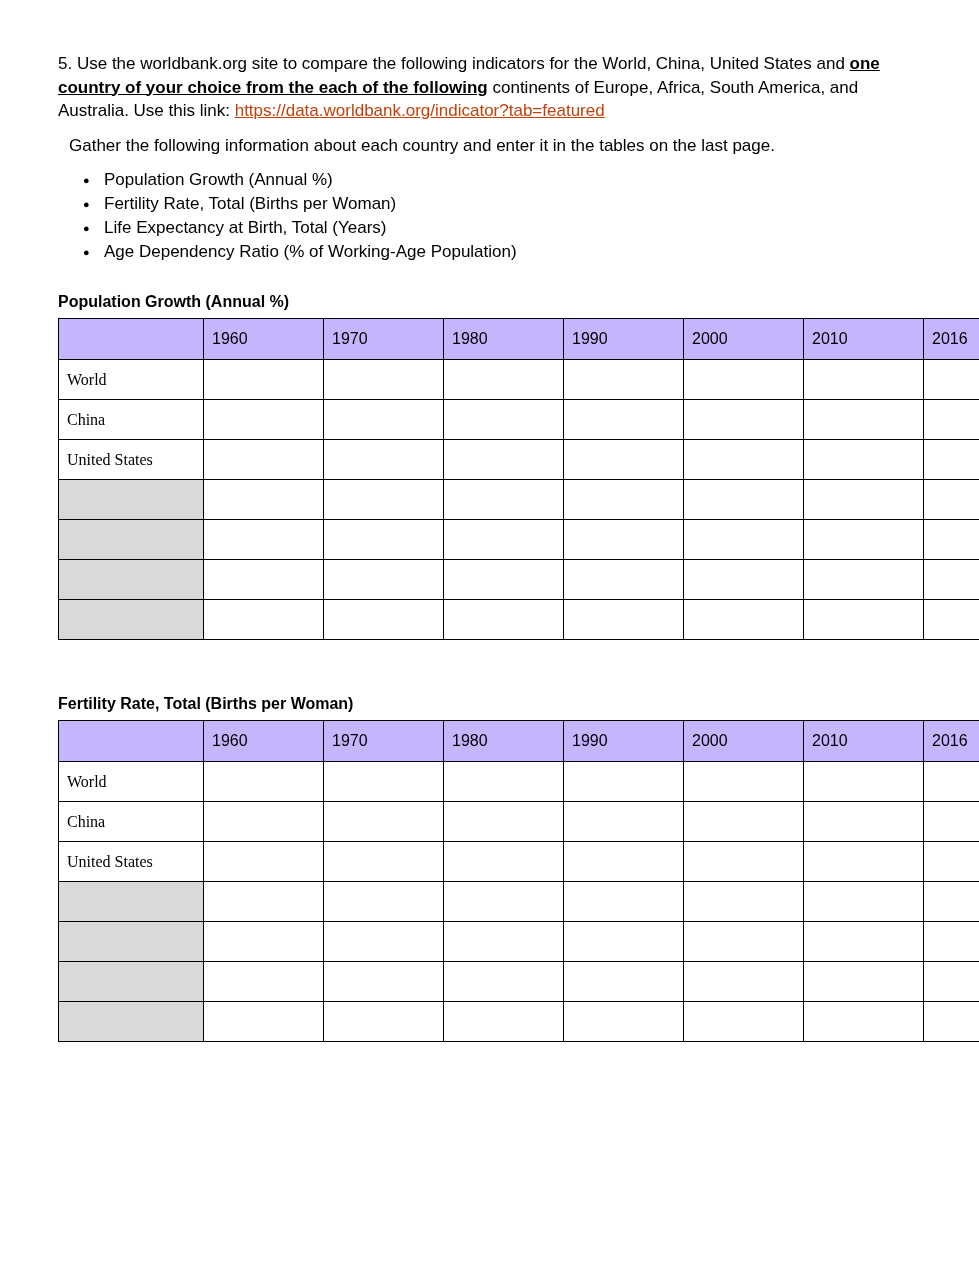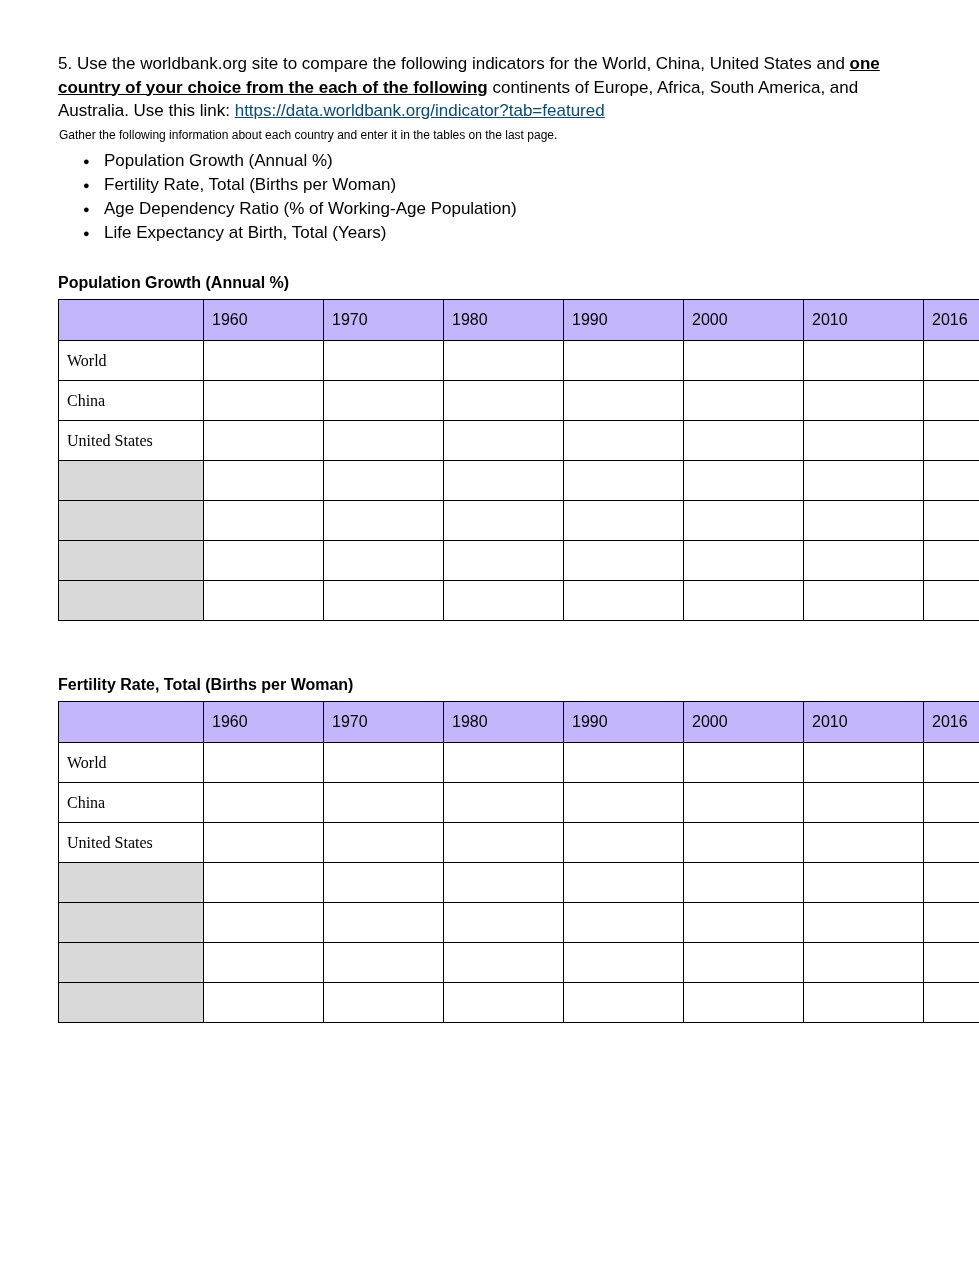--- a/index.html
+++ b/index.html
@@ -27,28 +27,28 @@
     margin: 0;
   }
   .intro .num {
     white-space: nowrap;
   }
   .bold-underline {
     font-weight: bold;
     text-decoration: underline;
   }
   .link {
-    color: #0c4a6e;
+    color: #c2410c;
     text-decoration: underline;
     cursor: pointer;
   }
   .gather {
-    font-size: 12px;
+    font-size: 17px;
     line-height: 23.5px;
-    margin: 1px;
+    margin: 11px;
   }
   ul.bullets {
     margin: 2px 0 0 0;
     padding-left: 46px;
     list-style: none;
   }
   ul.bullets li {
     font-size: 17px;
     line-height: 24px;
     position: relative;
@@ -113,22 +113,22 @@
   <p class="intro">
     <span class="num">5.</span>
     <span>Use the worldbank.org site to compare the following indicators for the World, China, United States and </span><span class="bold-underline">one country of your choice from the each of the following</span><span> continents of Europe, Africa, South America, and Australia. Use this link: </span><a class="link" href="#">https://data.worldbank.org/indicator?tab=featured</a>
   </p>
 
   <p class="gather">Gather the following information about each country and enter it in the tables on the last page.</p>
 
   <ul class="bullets">
     <li>Population Growth (Annual %)</li>
     <li>Fertility Rate, Total (Births per Woman)</li>
+    <li>Life Expectancy at Birth, Total (Years)</li>
     <li>Age Dependency Ratio (% of Working-Age Population)</li>
-    <li>Life Expectancy at Birth, Total (Years)</li>
   </ul>
 
   <div class="section">
     <div class="section-title">Population Growth (Annual %)</div>
     <table class="grid">
       <tbody>
         <tr class="header-row">
           <td class="label-col"></td>
           <td class="year-col">1960</td>
           <td class="year-col">1970</td>

